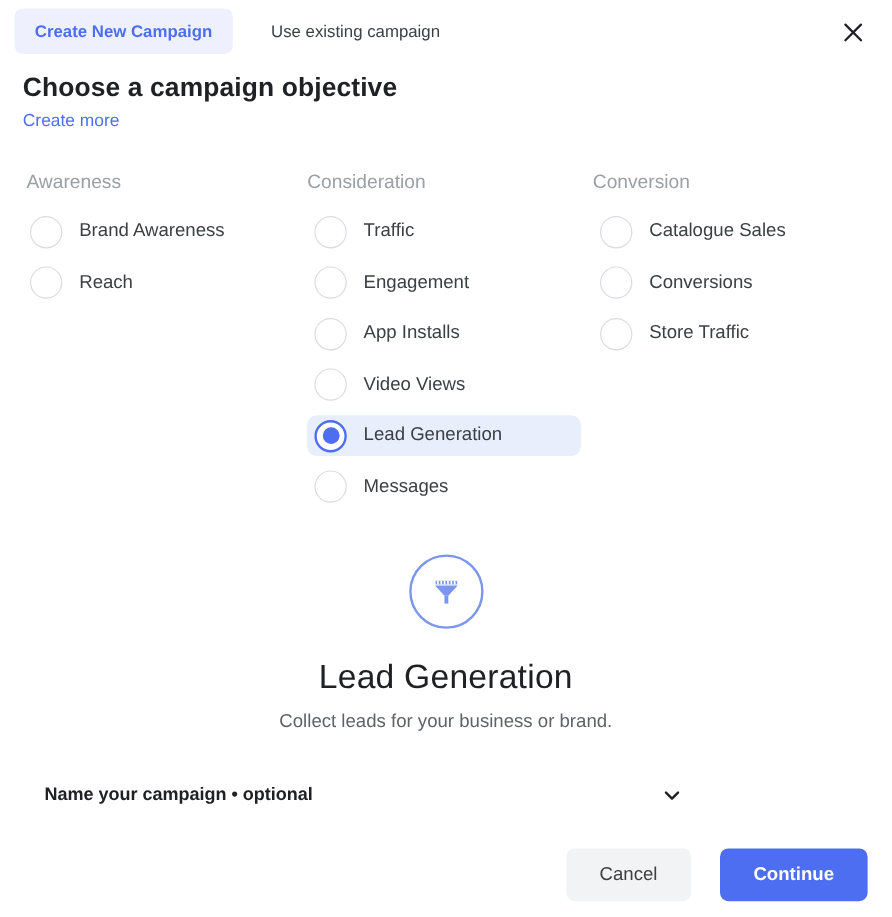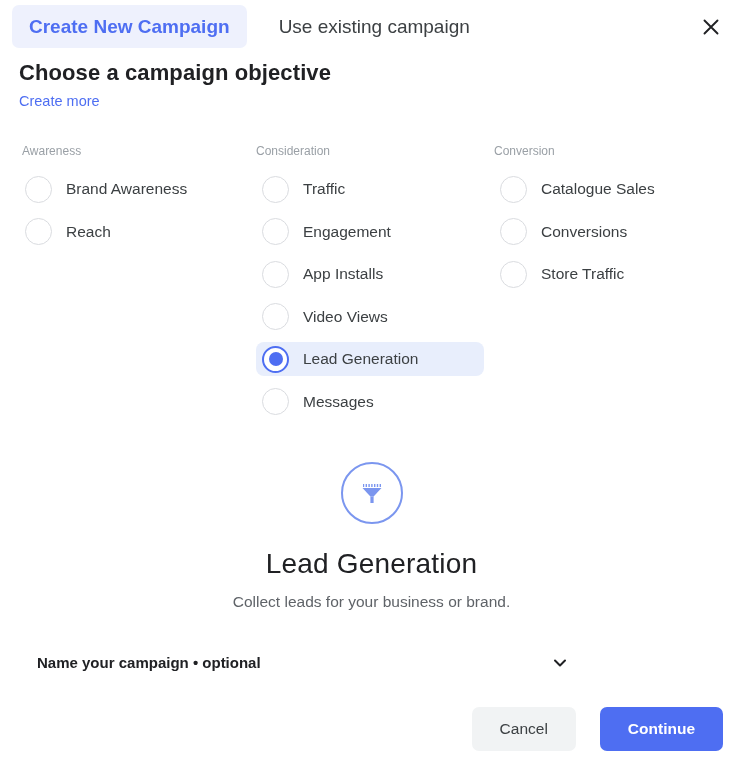--- a/index.html
+++ b/index.html
@@ -20,21 +20,21 @@
   .tabbar {
     position: absolute;
     top: 0;
     left: 0;
     width: 743px;
     height: 52px;
     display: flex;
     align-items: center;
   }
   .tab {
-    font-size: 19px;
+    font-size: 14px;
     line-height: 1;
     white-space: nowrap;
     cursor: pointer;
     user-select: none;
   }
   .tab-active {
     margin-left: 12px;
     padding: 12px 17px;
     border-radius: 7px;
     background: #eef1fd;
@@ -86,21 +86,21 @@
     top: 144px;
     left: 0;
     width: 743px;
     display: flex;
   }
   .col-awareness { width: 256px; padding-left: 19px; box-sizing: border-box; }
   .col-consideration { width: 238px; padding-left: 0px; box-sizing: border-box; }
   .col-conversion { width: 249px; padding-left: 0px; box-sizing: border-box; }
 
   .col-title {
-    font-size: 12px;
+    font-size: 16px;
     color: #9aa0a6;
     margin-bottom: 14px;
     padding-left: 3px;
   }
   .col-consideration .col-title { padding-left: 258px; }
   .col-conversion .col-title { padding-left: 494px; }
   
   .col-consideration .col-title, .col-conversion .col-title { padding-left: 0; }
 
   .option {

